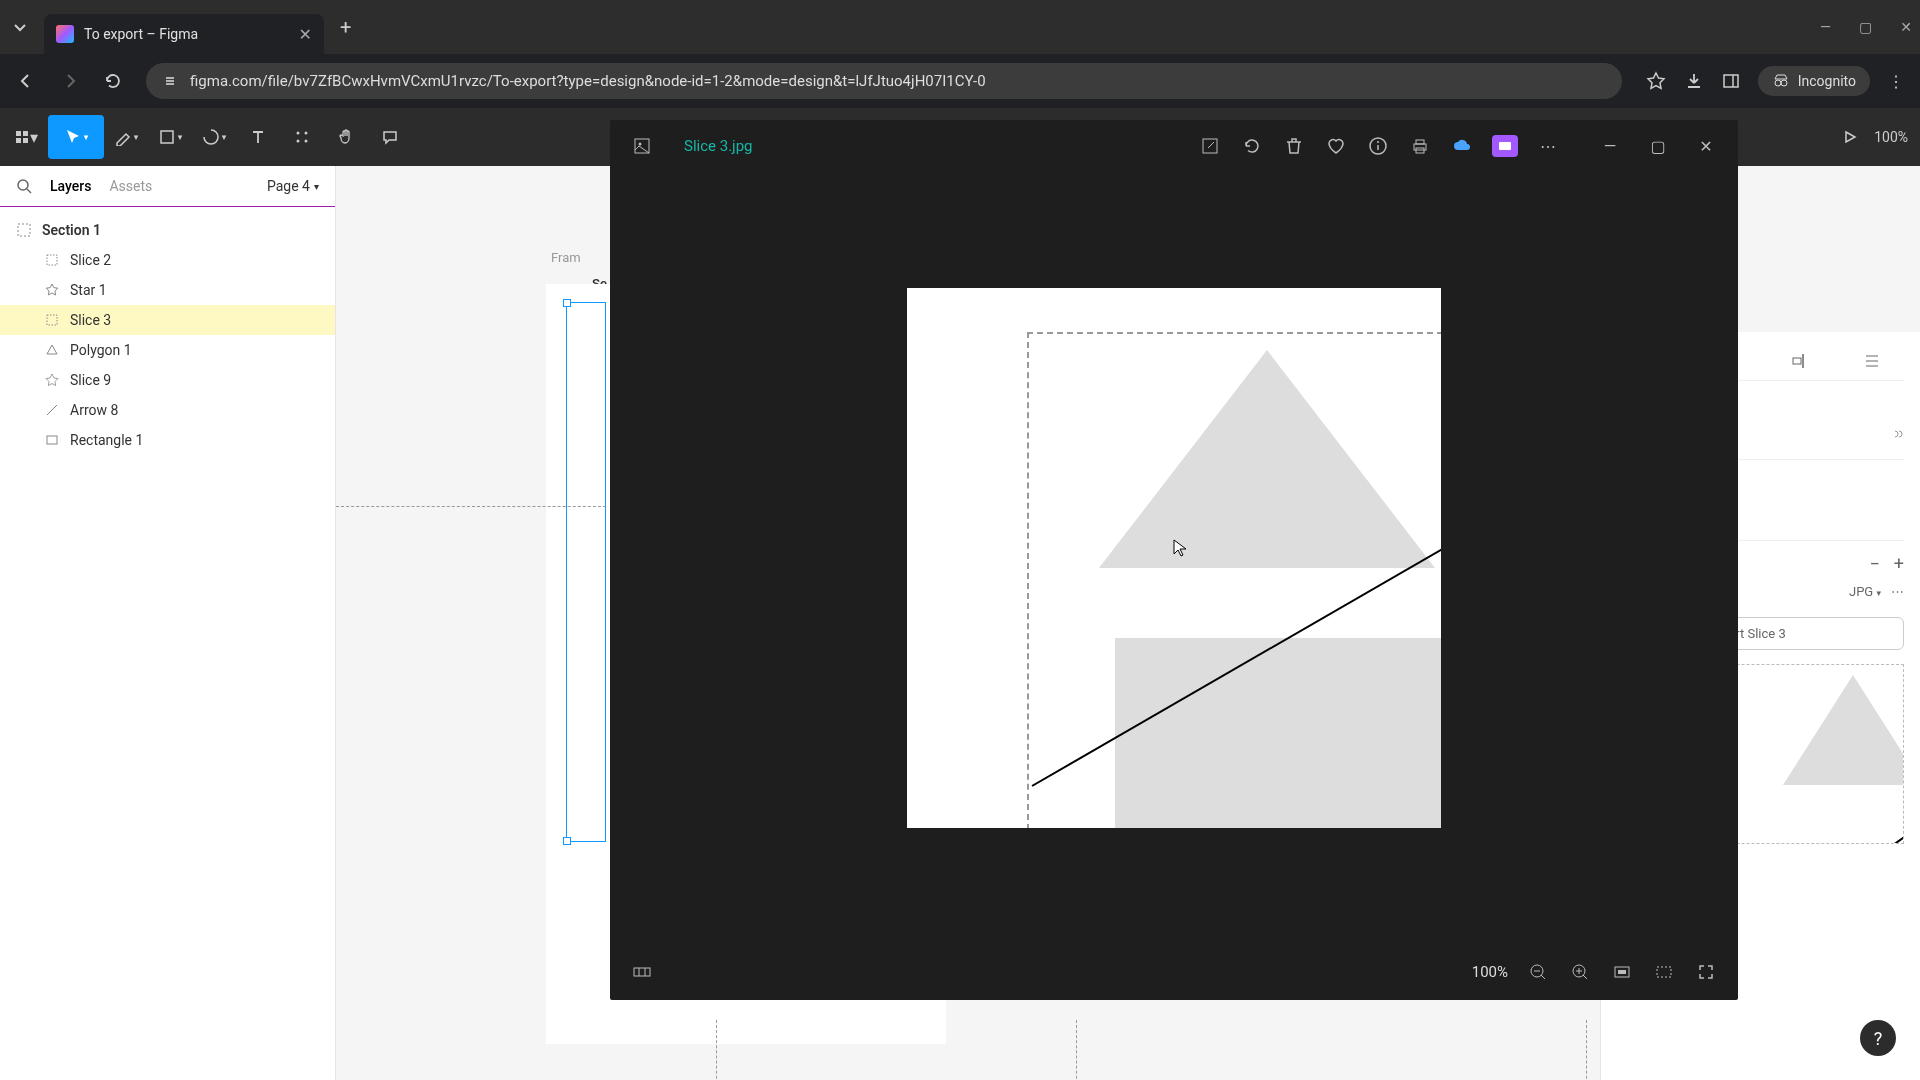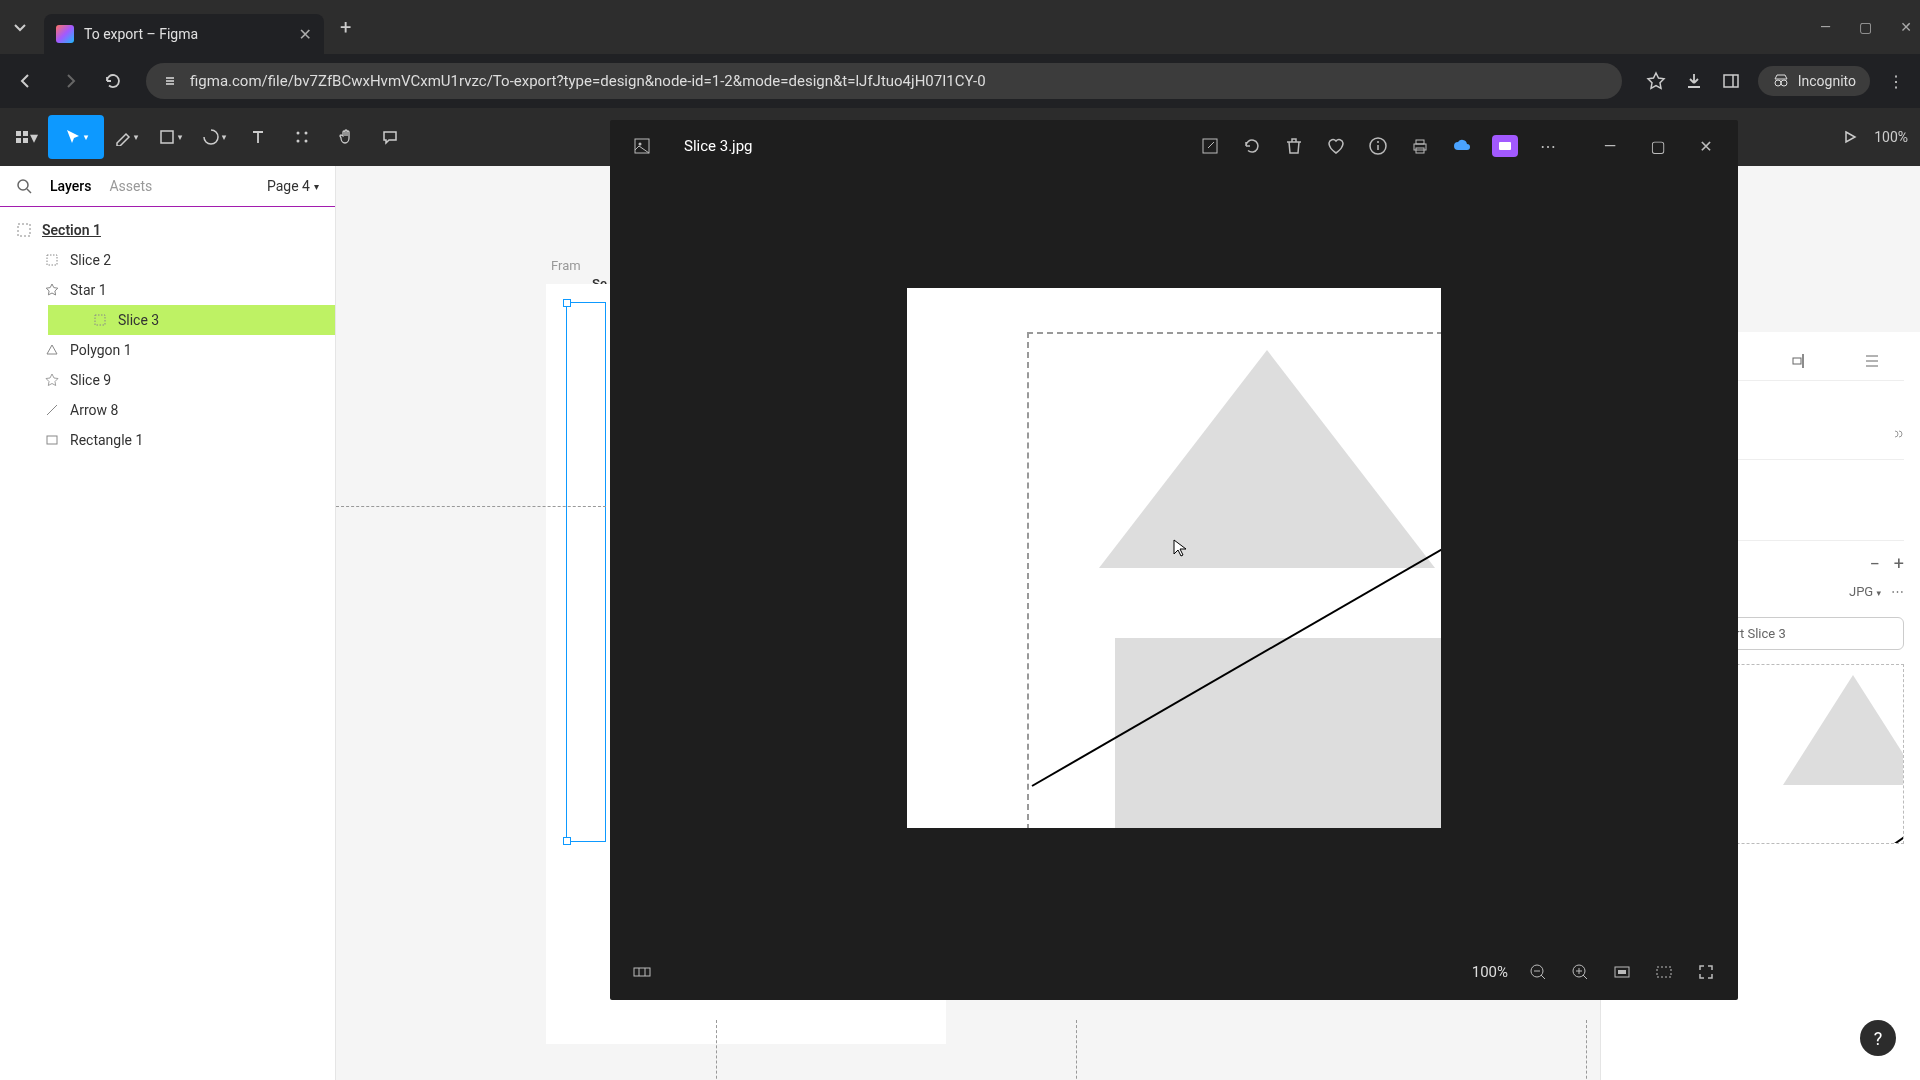--- a/index.html
+++ b/index.html
@@ -37,37 +37,37 @@
 
 .left-panel { width: 336px; background: #fff; border-right: 1px solid #e5e5e5; display: flex; flex-direction: column; }
 .panel-tabs { display: flex; align-items: center; padding: 12px 16px; gap: 18px; border-bottom: 1px solid #a21caf; }
 .search-icon { color: #666; cursor: pointer; }
 .panel-tab { font-size: 14px; color: #999; cursor: pointer; }
 .panel-tab.active { color: #000; font-weight: 500; }
 .page-selector { margin-left: auto; font-size: 14px; color: #333; cursor: pointer; display: flex; align-items: center; gap: 4px; }
 
 .layer-tree { padding: 8px 0; overflow-y: auto; }
 .layer-item { display: flex; align-items: center; padding: 7px 16px; font-size: 14px; color: #333; cursor: pointer; gap: 10px; }
-.layer-item.selected { background: #bef264; margin-left: 48px; }
-.layer-item.bold { font-weight: 600; text-decoration: underline; }
+.layer-item.selected { background: #fef9c3; }
+.layer-item.bold { font-weight: 600; }
 .layer-item.indent1 { padding-left: 44px; }
 .layer-item.indent2 { padding-left: 44px; }
 .layer-icon { width: 16px; height: 16px; display: flex; align-items: center; justify-content: center; color: #888; flex-shrink: 0; }
 
 
 .canvas { flex: 1; background: #f5f5f5; position: relative; overflow: hidden; }
 .canvas-frame-label { position: absolute; color: #999; font-size: 13px; }
 .selection-box { position: absolute; border: 1px solid #0d99ff; }
 .selection-handle { position: absolute; width: 8px; height: 8px; background: #fff; border: 1px solid #0d99ff; }
 .dashed-line { position: absolute; border-top: 1.5px dashed #999; }
 
 
 .preview-overlay { position: absolute; left: 610px; top: 120px; width: 1128px; height: 880px; background: #1e1e1e; z-index: 100; border-radius: 2px; }
 .preview-header { height: 52px; display: flex; align-items: center; padding: 0 20px; gap: 18px; }
-.preview-title { color: #ffffff; font-size: 15px; flex: 1; margin-left: 12px; }
+.preview-title { color: #14b8a6; font-size: 15px; flex: 1; margin-left: 12px; }
 .preview-icon { color: #bbb; cursor: pointer; width: 24px; height: 24px; display: flex; align-items: center; justify-content: center; }
 .preview-icon.blue { color: #4aa3ff; }
 .preview-icon.purple { background: #a259ff; border-radius: 4px; color: #fff; width: 26px; height: 22px; }
 .preview-win-controls { display: flex; gap: 24px; margin-left: 20px; }
 
 .preview-canvas { position: relative; height: calc(100% - 52px - 56px); display: flex; align-items: center; justify-content: center; }
 .preview-image { width: 534px; height: 540px; background: #fff; position: relative; overflow: hidden; }
 .preview-dashed { position: absolute; border: 2px dashed #999; }
 .preview-rect { position: absolute; background: #ddd; }
 .preview-line { position: absolute; background: #000; height: 2px; transform-origin: left center; }
@@ -315,21 +315,21 @@
             <svg width="14" height="14" viewBox="0 0 14 14">
               <rect x="2" y="3" width="10" height="8" stroke="currentColor" fill="none"></rect>
             </svg>
           </span>
         <span>Rectangle 1</span>
       </div>
     </div>
   </div>
 
   <div class="canvas">
-    <div class="canvas-frame-label" style="left:215px; top:92px;">Fram</div>
+    <div class="canvas-frame-label" style="left:215px; top:84px;">Fram</div>
     <div class="canvas-frame-label" style="left:256px; top:110px; color:#333; font-weight:600;">Se</div>
     <div style="position:absolute; left:210px; top:118px; width:400px; height:760px; background:#fff;"></div>
     <div class="selection-box" style="left:230px; top:136px; width:40px; height:540px;">
       <div class="selection-handle" style="left:-4px; top:-4px;"></div>
       <div class="selection-handle" style="left:-4px; bottom:-4px;"></div>
     </div>
     <div class="dashed-line" style="left:0; top:340px; width:270px;"></div>
     <div style="position:absolute; left:380px; bottom:0; width:1100px; height:60px;">
       <div style="position:absolute; left:0; top:0; bottom:-100px; border-left:1.5px dashed #999;"></div>
       <div style="position:absolute; left:360px; top:0; bottom:-100px; border-left:1.5px dashed #999;"></div>

